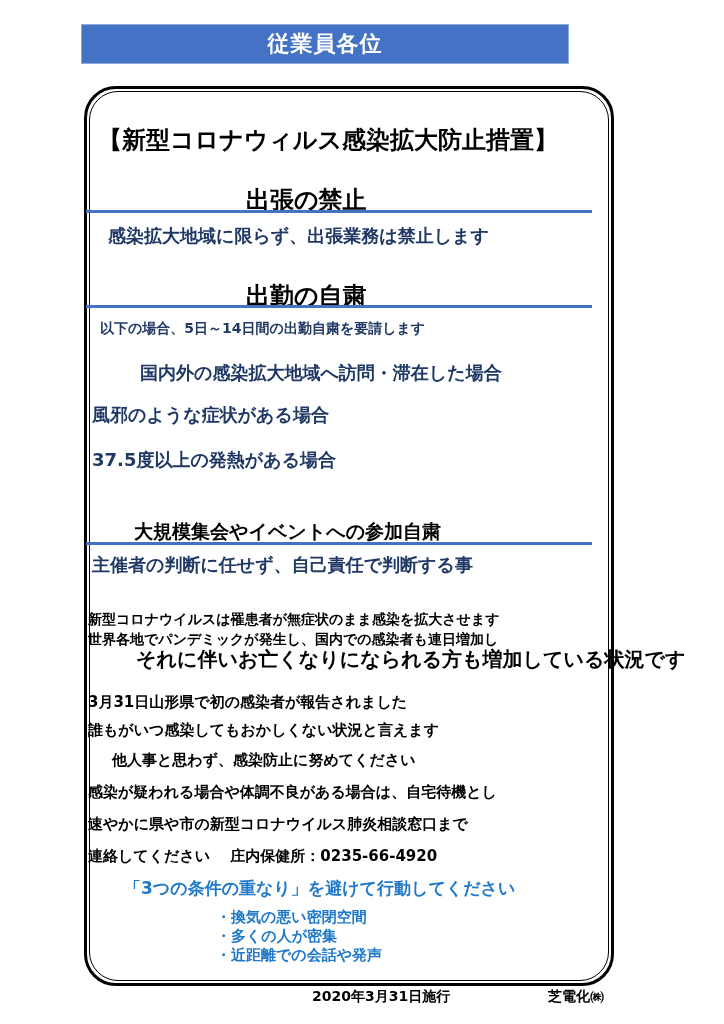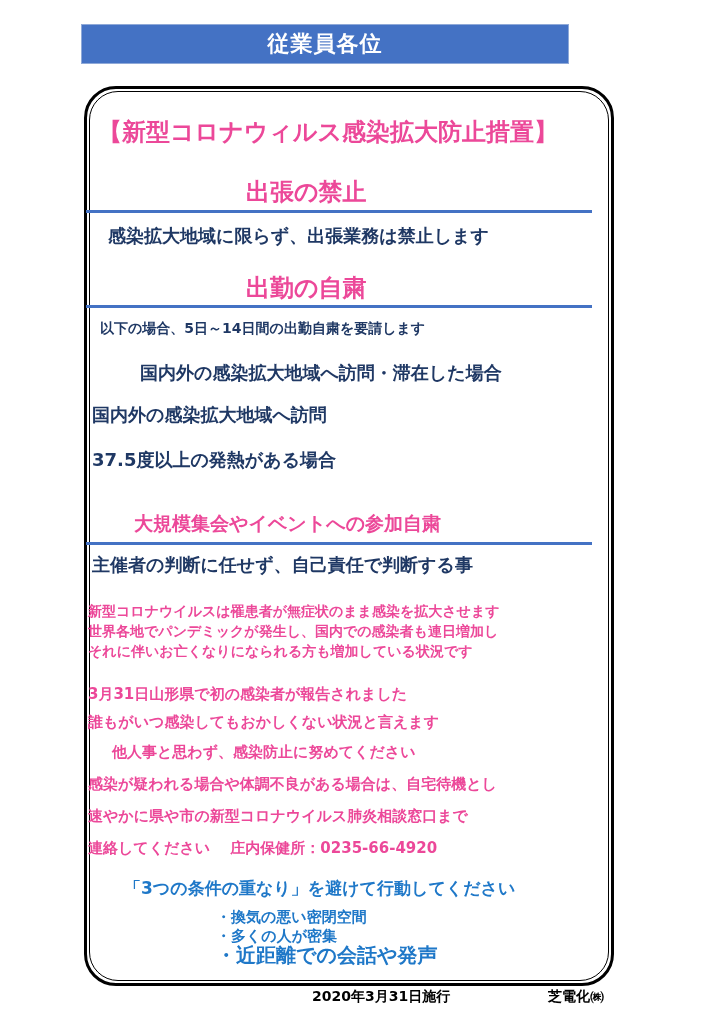--- a/index.html
+++ b/index.html
@@ -6,21 +6,21 @@
   body { width: 724px; height: 1024px; position: relative; overflow: hidden;
          font-family: "DejaVu Sans", "Liberation Sans", sans-serif; font-weight: bold; }
   .banner { position: absolute; left: 81px; top: 24px; width: 488px; height: 40px;
             background: #4472c4; border: 1px solid #8fa9d8; box-sizing: border-box;
             color: #fff; font-size: 22px; text-align: center; line-height: 38px; letter-spacing: 1px; }
   .box { position: absolute; left: 84px; top: 86px; width: 530px; height: 900px;
          border: 3px solid #000; border-radius: 32px; box-sizing: border-box; }
   .box::after { content: ""; position: absolute; left: 2px; top: 2px; right: 2px; bottom: 2px;
                 border: 1px solid #000; border-radius: 29px; }
   .t { position: absolute; white-space: nowrap; }
-  .red { color: #ec4899; }
+  .red { color: #000000; margin-top: 8px; }
   .navy { color: #1f3864; }
   .blue { color: #1f78c8; }
   .rule { position: absolute; left: 86px; width: 506px; height: 3px; background: #4472c4; }
 </style>
 </head>
 <body>
 
 <div class="banner">
   <span>従業員各位</span>
 </div>
@@ -30,37 +30,37 @@
 <div class="t red" style="left:98px;top:116px;font-size:24px;">【新型コロナウィルス感染拡大防止措置】</div>
 
 <div class="t red" style="left:246px;top:176px;font-size:24px;">出張の禁止</div>
 <div class="rule" style="top:210px;"></div>
 <div class="t navy" style="left:108px;top:224px;font-size:18px;">感染拡大地域に限らず、出張業務は禁止します</div>
 
 <div class="t red" style="left:246px;top:272px;font-size:24px;">出勤の自粛</div>
 <div class="rule" style="top:305px;"></div>
 <div class="t navy" style="left:100px;top:320px;font-size:14px;">以下の場合、5日～14日間の出勤自粛を要請します</div>
 <div class="t navy" style="left:92px;top:361px;font-size:18px;margin-left:48px;">国内外の感染拡大地域へ訪問・滞在した場合</div>
-<div class="t navy" style="left:92px;top:403px;font-size:18px;">国内外の感染拡大地域へ訪問</div>
+<div class="t navy" style="left:92px;top:403px;font-size:18px;">風邪のような症状がある場合</div>
 <div class="t navy" style="left:92px;top:448px;font-size:18px;">37.5度以上の発熱がある場合</div>
 
 <div class="t red" style="left:134px;top:511px;font-size:19px;">大規模集会やイベントへの参加自粛</div>
 <div class="rule" style="top:542px;"></div>
 <div class="t navy" style="left:92px;top:553px;font-size:18px;">主催者の判断に任せず、自己責任で判断する事</div>
 
 <div class="t red" style="left:88px;top:601px;font-size:14px;line-height:20px;">新型コロナウイルスは罹患者が無症状のまま感染を拡大させます</div>
 <div class="t red" style="left:88px;top:621px;font-size:14px;line-height:20px;">世界各地でパンデミックが発生し、国内での感染者も連日増加し</div>
-<div class="t red" style="left:88px;top:641px;font-size:14px;line-height:20px;">それに伴いお亡くなりになられる方も増加している状況です</div>
+<div class="t red" style="left:88px;top:641px;font-size:20px;line-height:20px;padding-left:48px;">それに伴いお亡くなりになられる方も増加している状況です</div>
 
 <div class="t red" style="left:88px;top:685px;font-size:15px;">3月31日山形県で初の感染者が報告されました</div>
 <div class="t red" style="left:88px;top:713px;font-size:15px;font-family:Liberation Serif, serif;">誰もがいつ感染してもおかしくない状況と言えます</div>
 <div class="t red" style="left:88px;top:743px;font-size:15px;padding-left:24px;">他人事と思わず、感染防止に努めてください</div>
 <div class="t red" style="left:88px;top:775px;font-size:15px;">感染が疑われる場合や体調不良がある場合は、自宅待機とし</div>
 <div class="t red" style="left:88px;top:807px;font-size:15px;">速やかに県や市の新型コロナウイルス肺炎相談窓口まで</div>
 <div class="t red" style="left:88px;top:839px;font-size:15px;">連絡してください　 庄内保健所：0235-66-4920</div>
 
 <div class="t blue" style="left:124px;top:877px;font-size:17px;">「3つの条件の重なり」を避けて行動してください</div>
 <div class="t blue" style="left:216px;top:908px;font-size:15px;line-height:18px;">・換気の悪い密閉空間</div>
 <div class="t blue" style="left:216px;top:927px;font-size:15px;line-height:18px;">・多くの人が密集</div>
-<div class="t blue" style="left:216px;top:946px;font-size:20px;line-height:18px;text-align:right;">・近距離での会話や発声</div>
+<div class="t blue" style="left:216px;top:946px;font-size:15px;line-height:18px;text-align:right;">・近距離での会話や発声</div>
 
 <div class="t" style="left:312px;top:988px;font-size:14px;color:#000;">2020年3月31日施行</div>
 <div class="t" style="left:548px;top:988px;font-size:14px;color:#000;">芝電化㈱</div>
 
 </body></html>

